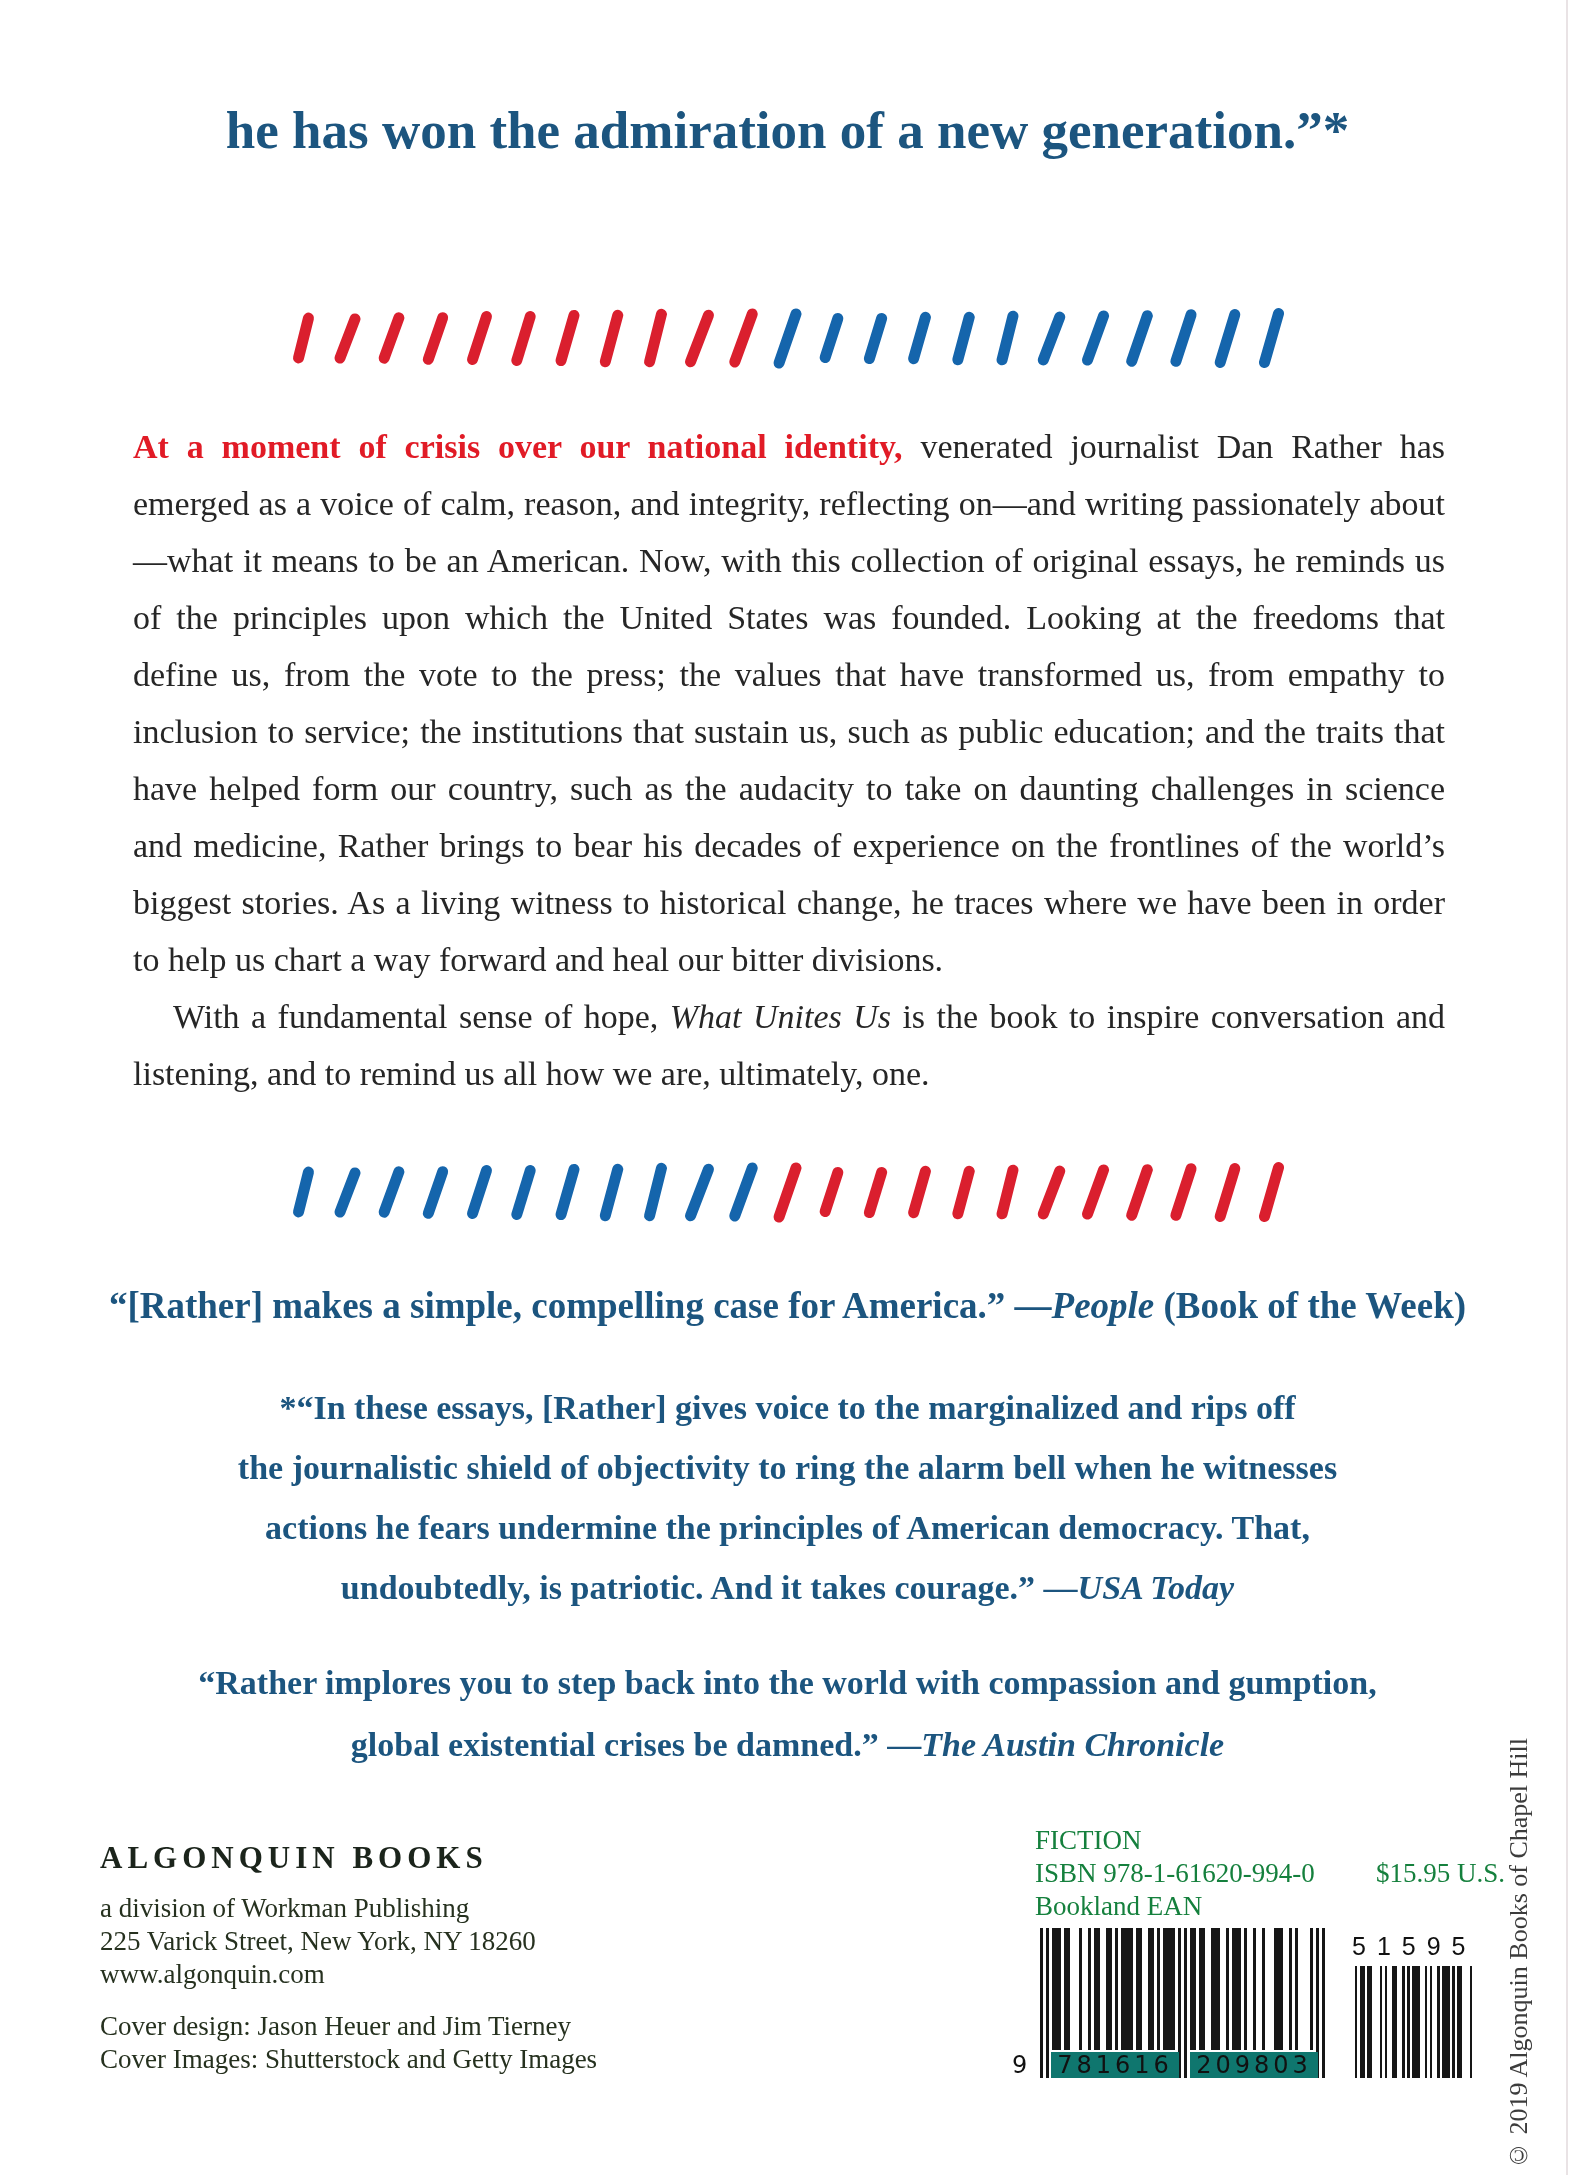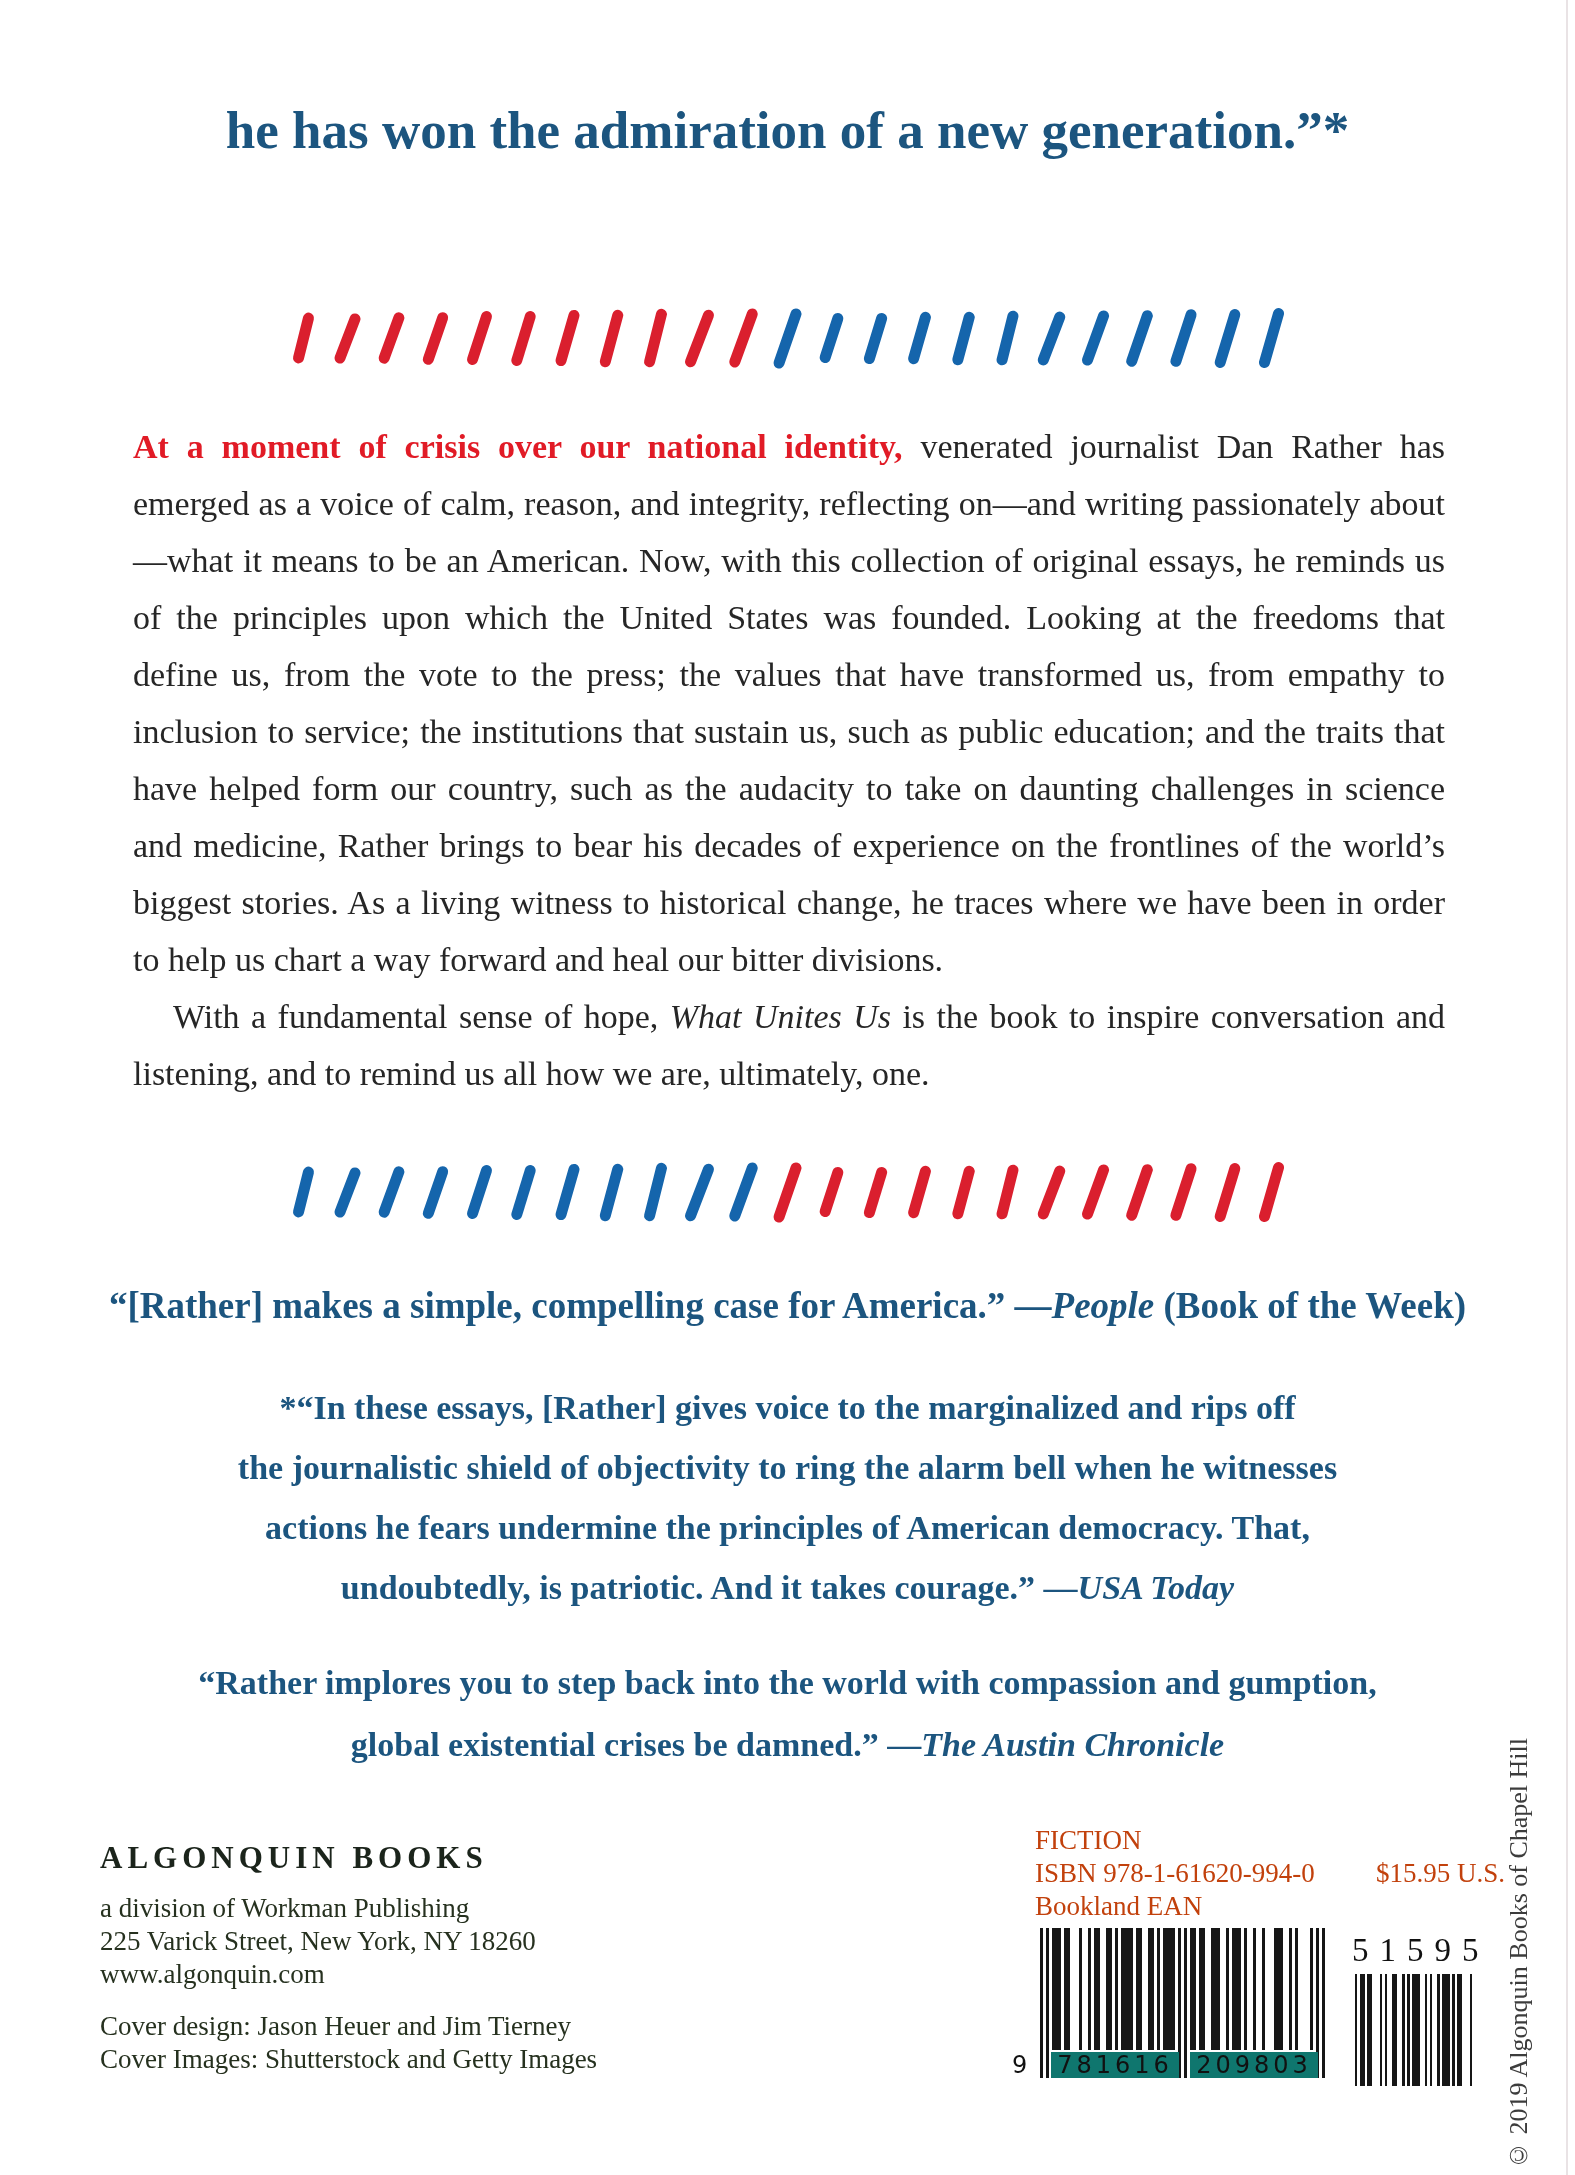--- a/index.html
+++ b/index.html
@@ -38,38 +38,38 @@
   }
   .quote-people{top:1282px;font-size:37px;line-height:48px;}
   .quote-usatoday{top:1378px;font-size:34px;line-height:60px;}
   .quote-austin{top:1652px;font-size:34px;line-height:62px;}
   
   .publisher{position:absolute;left:100px;top:1840px;}
   .brand{font-size:31px;font-weight:bold;letter-spacing:5px;color:#1b241b;margin-bottom:16px;}
   .pub-line,.credit-line{font-size:27px;line-height:33px;color:#26311f;}
   .credits{position:absolute;left:100px;top:2010px;}
   
-  .sales{position:absolute;left:1035px;top:1824px;width:470px;font-size:27px;line-height:33px;color:#c2410c;}
+  .sales{position:absolute;left:1035px;top:1824px;width:470px;font-size:27px;line-height:33px;color:#15803d;}
   .price{position:absolute;right:0;top:33px;}
   
   .barcode-main{position:absolute;left:1040px;top:1928px;width:285px;height:150px;}
   .bars{display:flex;align-items:flex-start;}
   .bar{background:#161616;}
   .sp{background:transparent;}
   .bc-num{
     position:absolute;bottom:0;background:#0f766e;color:#111;
     font-family:"DejaVu Sans",sans-serif;font-size:24px;line-height:26px;letter-spacing:4px;
   }
   .bc-lead{left:-28px;background:transparent;}
   .bc-g1{left:11px;width:128px;text-align:center;}
   .bc-g2{left:150px;width:128px;text-align:center;}
   .barcode-supp{position:absolute;left:1352px;top:1932px;width:122px;}
   .supp-nums{
-    font-family:Liberation Serif, serif;font-size:33px;letter-spacing:11px;
-    color:#111;text-align:right;margin-bottom:5px;white-space:nowrap;
+    font-family:Liberation Sans, sans-serif;font-size:25px;letter-spacing:11px;
+    color:#111;text-align:left;margin-bottom:5px;white-space:nowrap;
   }
   .supp-bars{display:flex;align-items:flex-start;}
   
   .side-copyright{
     position:absolute;left:1504px;top:1680px;height:490px;
     writing-mode:vertical-rl;transform:rotate(180deg);
     font-size:26px;color:#3c3c3c;white-space:nowrap;
   }
   .edge-line{position:absolute;top:0;left:1566px;width:2px;height:2175px;background:#e9e3e5;}
 </style>

